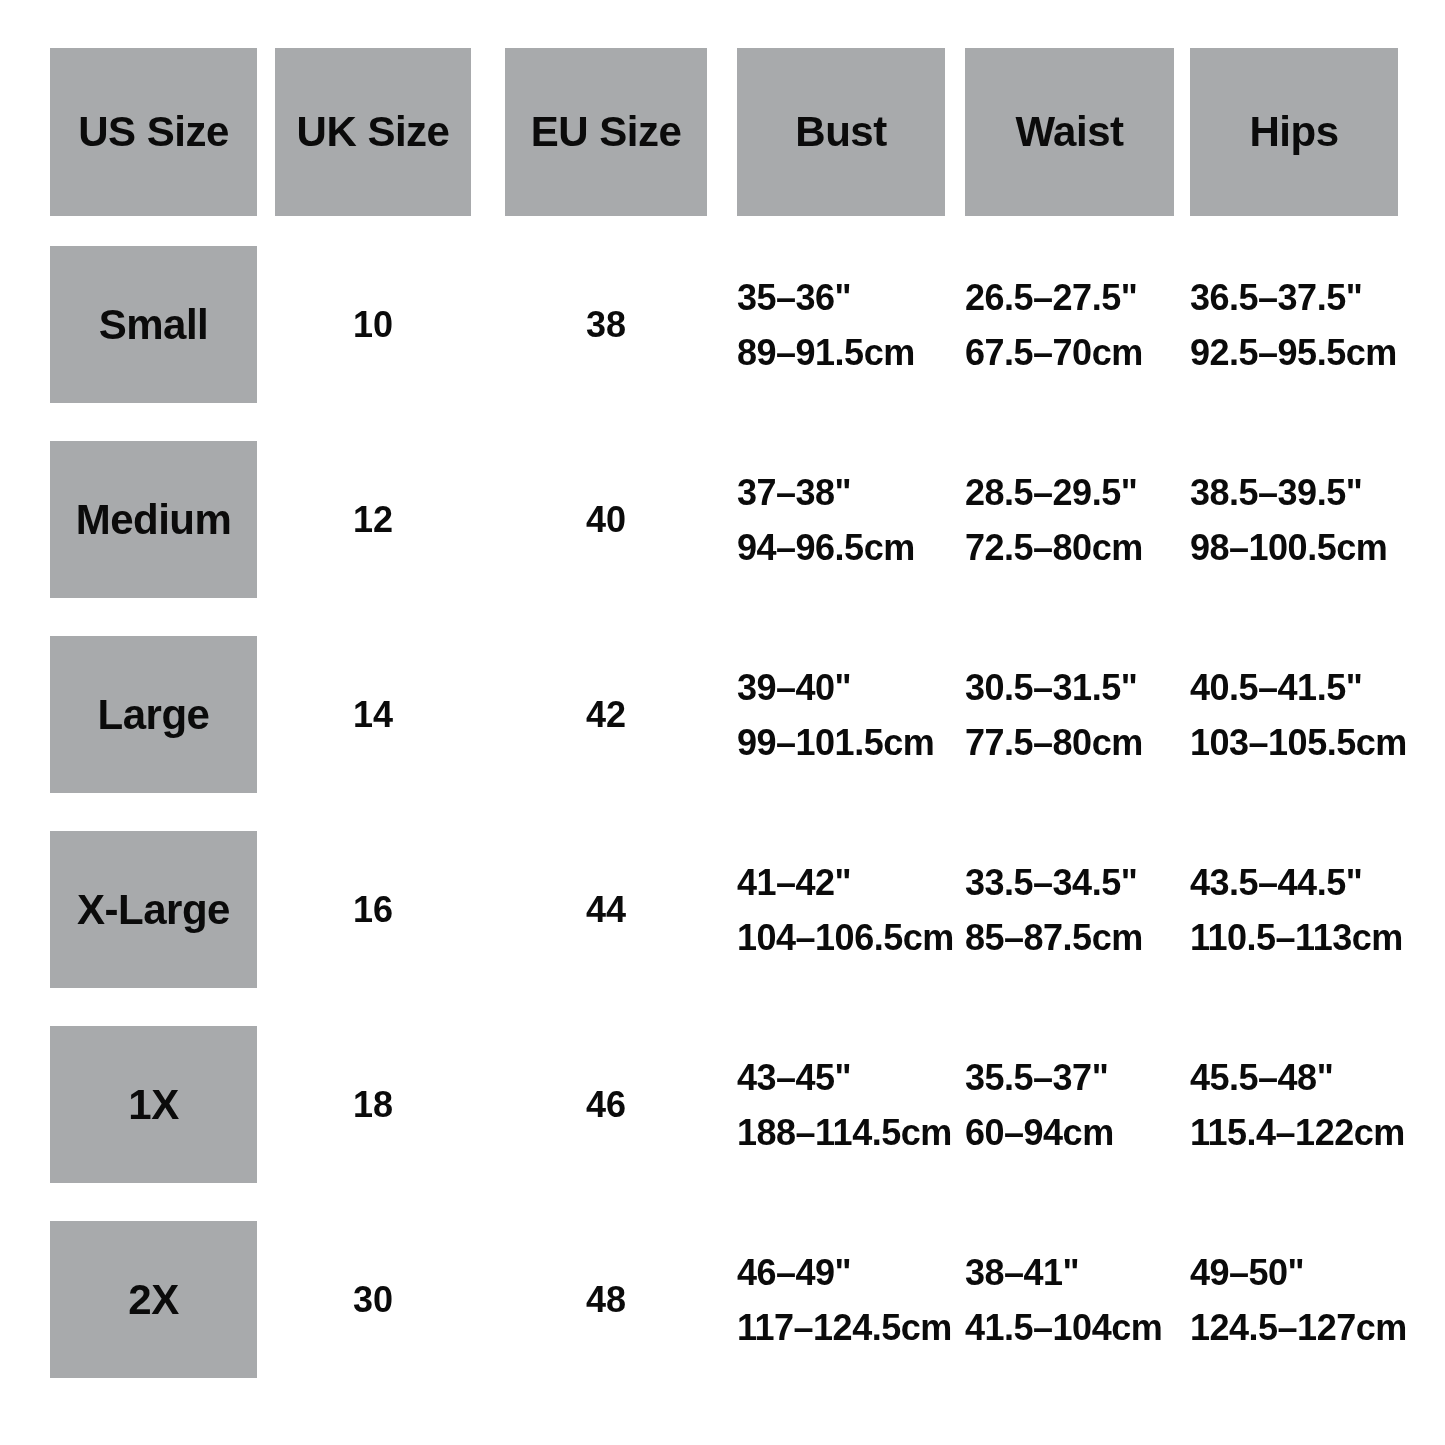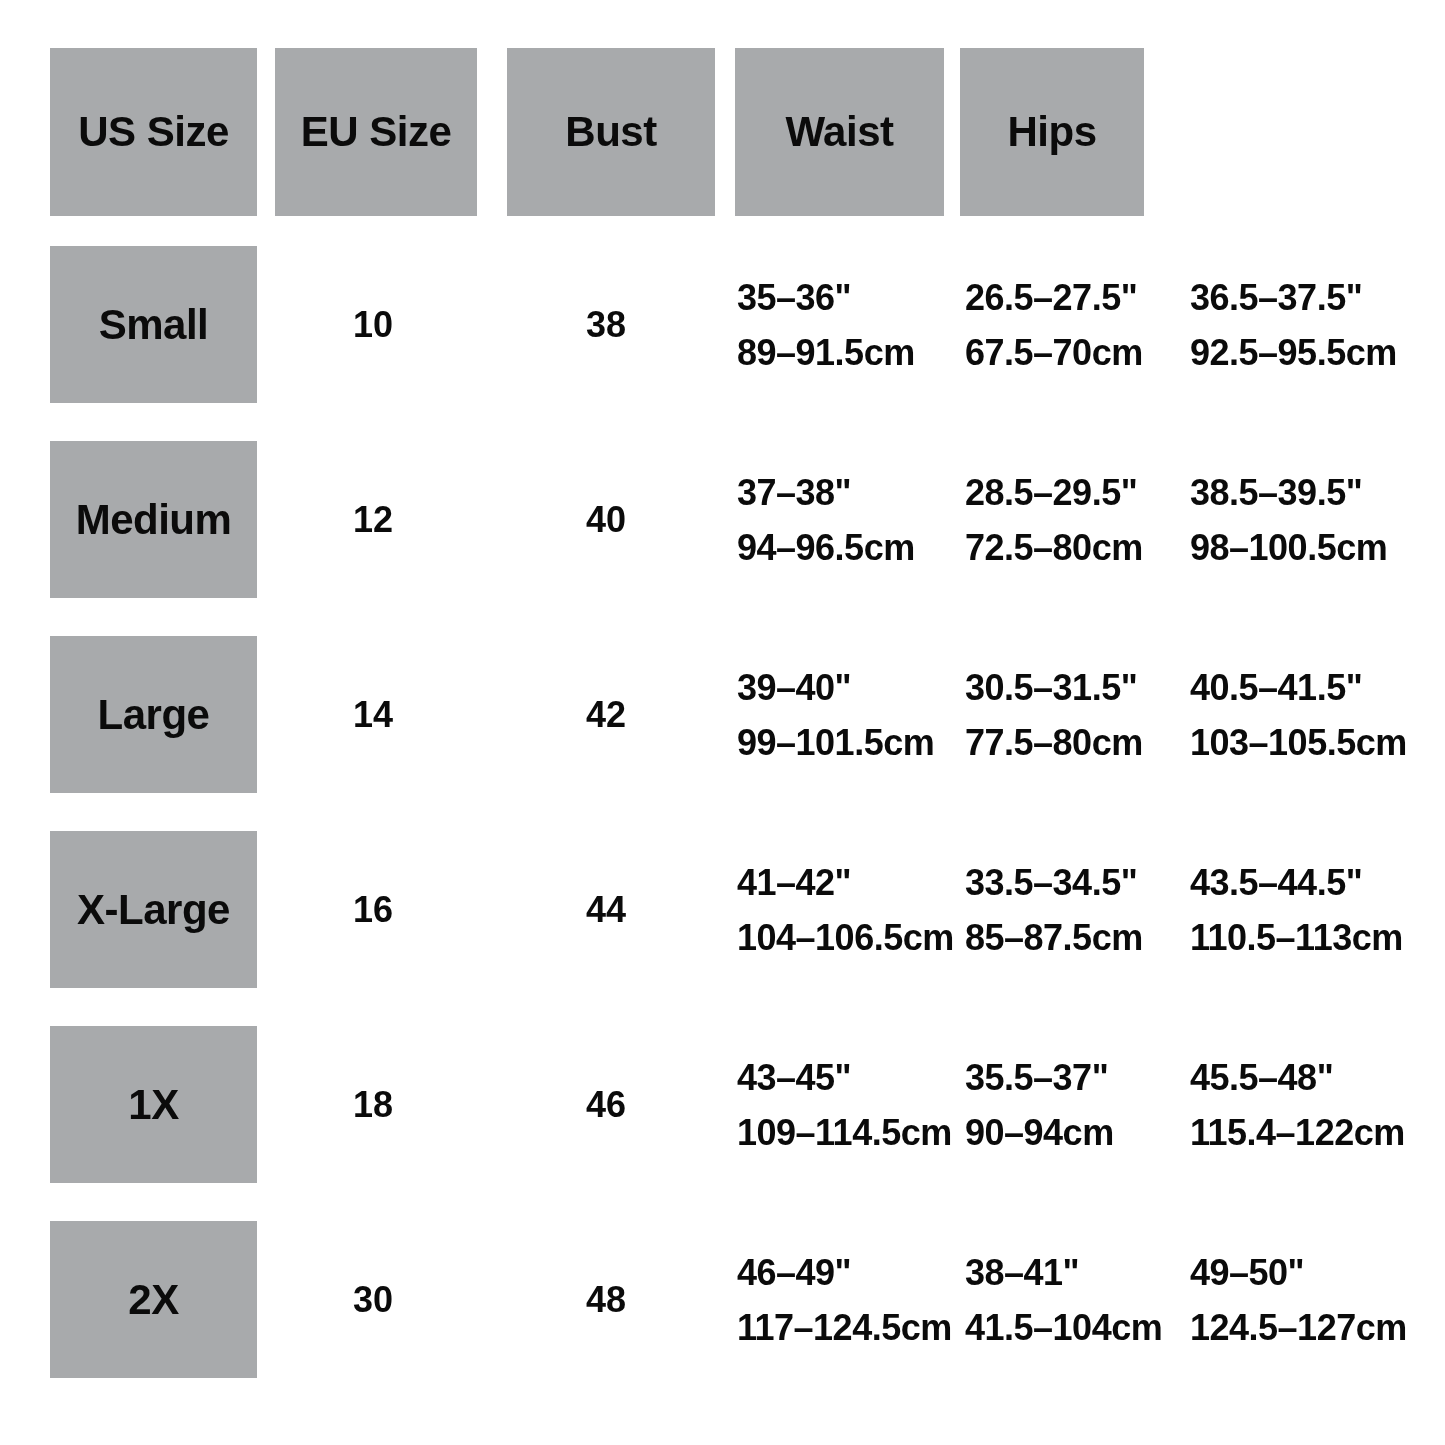--- a/index.html
+++ b/index.html
@@ -33,21 +33,21 @@
     display: flex;
     align-items: center;
     justify-content: center;
     white-space: nowrap;
   }
   .c1 { width: 207px; margin-right: 18px; }
   .c2 { width: 196px; margin-right: 34px; }
   .c3 { width: 202px; margin-right: 30px; }
   .c4 { width: 208px; margin-right: 20px; }
   .c5 { width: 209px; margin-right: 16px; }
-  .c6 { width: 184px; margin-right: 16px; }
+  .c6 { width: 208px; margin-right: 16px; }
   .gray { background: var(--cell-bg); }
   .hdr, .label {
     font-size: 42px;
     letter-spacing: -0.5px;
   }
   .num { font-size: 36px; }
   .meas {
     flex-direction: column;
     align-items: flex-start;
     justify-content: center;
@@ -57,20 +57,21 @@
   }
   .meas .line { white-space: nowrap; }
 </style>
 </head>
 <body>
 
 <div class="page">
 
   <div class="row header">
     <div class="cell c1 gray hdr">US Size</div>
+    <div class="cell c2 gray hdr">UK Size</div>
     <div class="cell c3 gray hdr">EU Size</div>
     <div class="cell c4 gray hdr">Bust</div>
     <div class="cell c5 gray hdr">Waist</div>
     <div class="cell c6 gray hdr">Hips</div>
   </div>
 
   <div class="row data">
     <div class="cell c1 gray label">Small</div>
     <div class="cell c2 num">10</div>
     <div class="cell c3 num">38</div>
@@ -141,25 +142,25 @@
       <div class="line">110.5–113cm</div>
     </div>
   </div>
 
   <div class="row data">
     <div class="cell c1 gray label">1X</div>
     <div class="cell c2 num">18</div>
     <div class="cell c3 num">46</div>
     <div class="cell c4 meas">
       <div class="line">43–45"</div>
-      <div class="line">109–114.5cm</div>
+      <div class="line">188–114.5cm</div>
     </div>
     <div class="cell c5 meas">
       <div class="line">35.5–37"</div>
-      <div class="line">90–94cm</div>
+      <div class="line">60–94cm</div>
     </div>
     <div class="cell c6 meas">
       <div class="line">45.5–48"</div>
       <div class="line">115.4–122cm</div>
     </div>
   </div>
 
   <div class="row data">
     <div class="cell c1 gray label">2X</div>
     <div class="cell c2 num">30</div>

